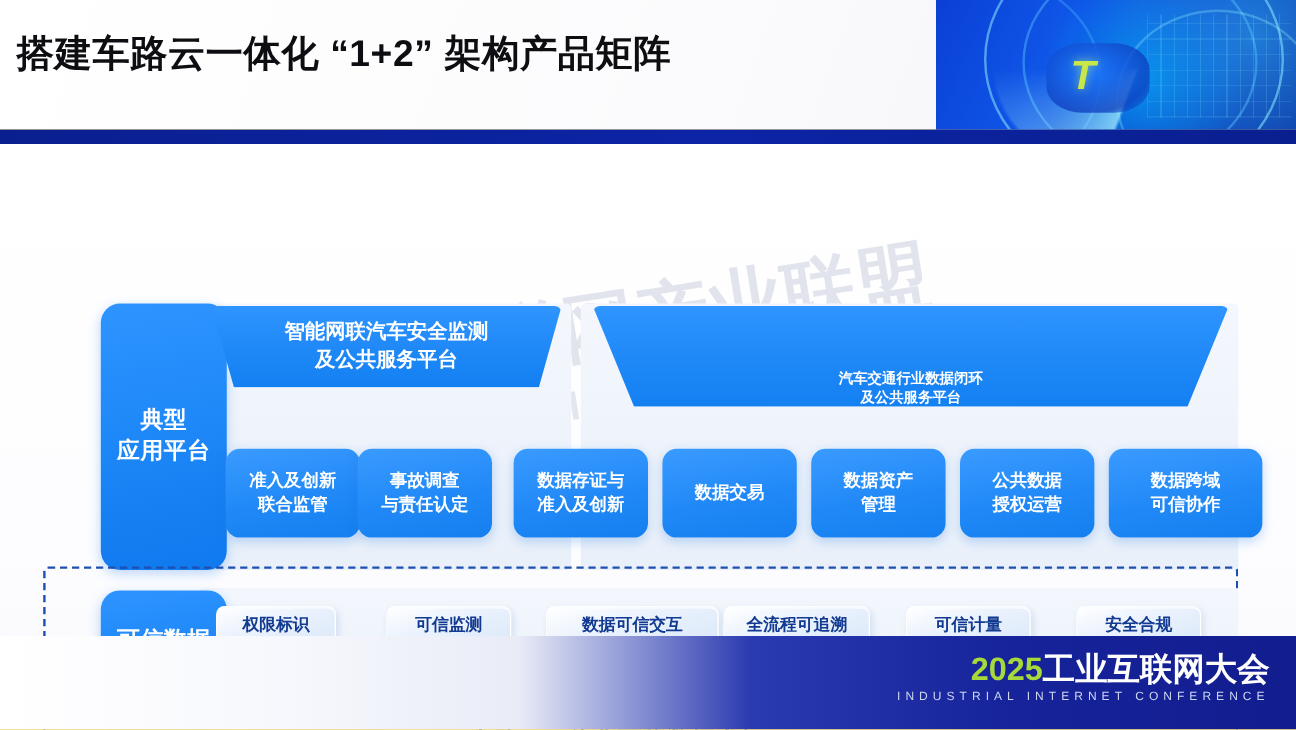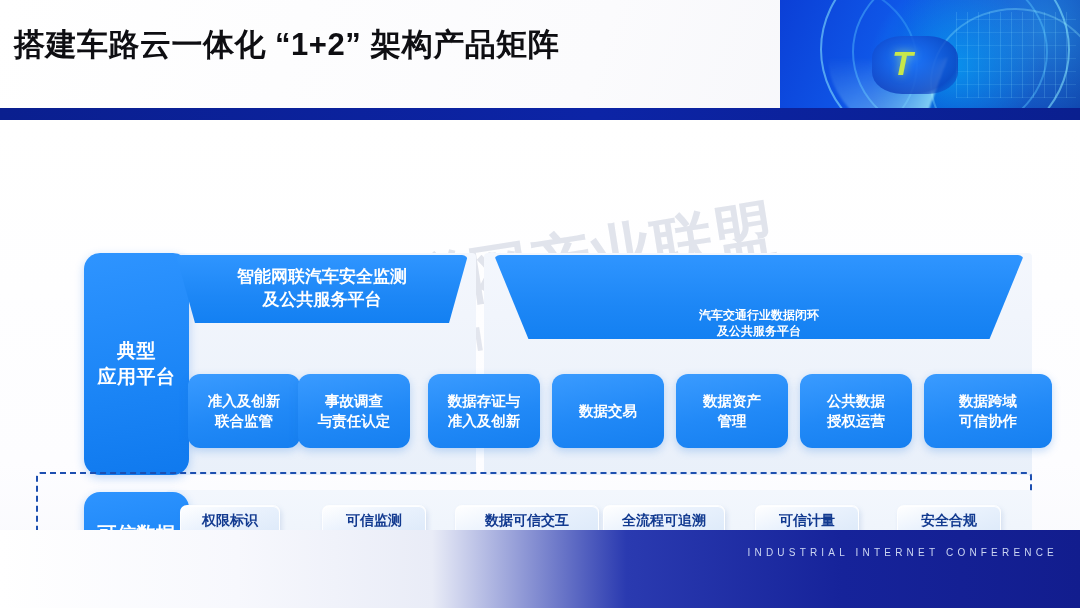--- a/index.html
+++ b/index.html
@@ -391,17 +391,20 @@
     <div class="pill" style="left:455px;top:437px;width:122px;">溯源分析</div>
     <div class="pill" style="left:603px;top:437px;width:122px;">数据审计</div>
     <div class="pill" style="left:755px;top:437px;width:104px;">数据确权</div>
     <div class="pill" style="left:897px;top:437px;width:104px;">使用控制</div>
 
     <div class="space-caption">车路云一体化可信数据空间</div>
   </div>
 
   <div class="footer">
     <div class="footer-logo">
+      <div class="logo-main">
+        <span class="logo-year">2025</span><span class="logo-cn">工业互联网大会</span>
+      </div>
       <div class="logo-sub">INDUSTRIAL INTERNET CONFERENCE</div>
     </div>
   </div>
 
 </div>
 
 </body></html>

